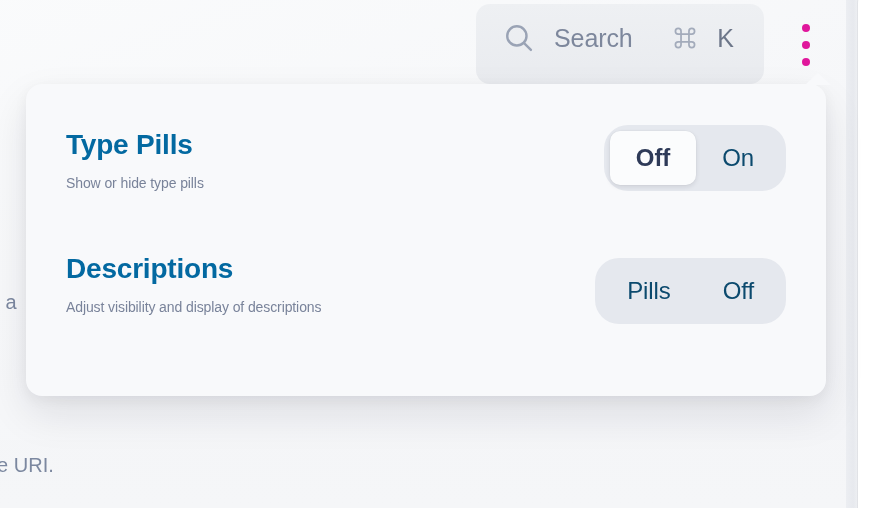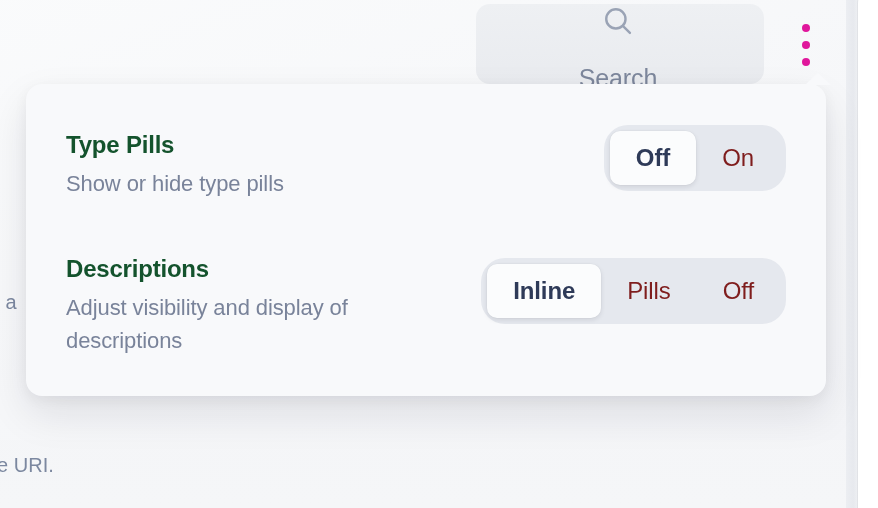--- a/index.html
+++ b/index.html
@@ -54,24 +54,23 @@
 
   
   #search-bar {
     position:absolute;
     left:476px; top:4px;
     width:288px; height:80px;
     background:linear-gradient(180deg,#eef0f3 0%,#e9ebef 100%);
     border-radius:14px;
     display:flex;
     align-items:center;
-    gap:26px;
+    gap:18px;
     padding:0 30px 12px 26px;
     cursor:text;
-    flex-direction:column;
   }
   #search-icon { display:block; flex:0 0 auto; }
   #search-placeholder {
     color:#7d879c;
     font-size:25px;
     letter-spacing:-0.1px;
     flex:1 1 auto;
   }
   #cmd-icon { display:block; flex:0 0 auto; }
   #search-shortcut-key {
@@ -125,48 +124,48 @@
     align-items:flex-end;
     justify-content:space-between;
     left:40px;
     width:720px;
   }
   #row-type-pills   { top:44px; align-items:center; }
   #row-descriptions { top:168px; }
 
   .setting-text { padding-top:2px; }
   .setting-title {
-    color:#14532d;
-    font-size:24px;
+    color:#0369a1;
+    font-size:28px;
     font-weight:bold;
     letter-spacing:-0.2px;
     line-height:30px;
   }
   .setting-desc {
     color:#79839a;
-    font-size:22px;
+    font-size:14px;
     line-height:33px;
     letter-spacing:-0.1px;
     margin-top:7px;
     max-width:330px;
   }
 
   
   .segmented {
     display:inline-flex;
     align-items:center;
     background:#e5e8ee;
     border-radius:24px;
     padding:6px;
     flex:0 0 auto;
   }
   .seg-option {
     font-size:24px;
     letter-spacing:-0.1px;
-    color:#7f1d1d;
+    color:#0c4a6e;
     padding:13px 26px;
     border-radius:10px;
     cursor:pointer;
     white-space:nowrap;
     background:transparent;
     border:none;
     font-family:inherit;
   }
   .seg-option.selected {
     background:#fbfcfd;
@@ -222,18 +221,17 @@
       <button class="seg-option">On</button>
     </div>
   </div>
 
   <div class="setting-row" id="row-descriptions">
     <div class="setting-text">
       <div class="setting-title">Descriptions</div>
       <div class="setting-desc">Adjust visibility and display of descriptions</div>
     </div>
     <div class="segmented" id="seg-descriptions">
-      <button class="seg-option selected">Inline</button>
       <button class="seg-option">Pills</button>
       <button class="seg-option">Off</button>
     </div>
   </div>
 </div>
 
 </body></html>

